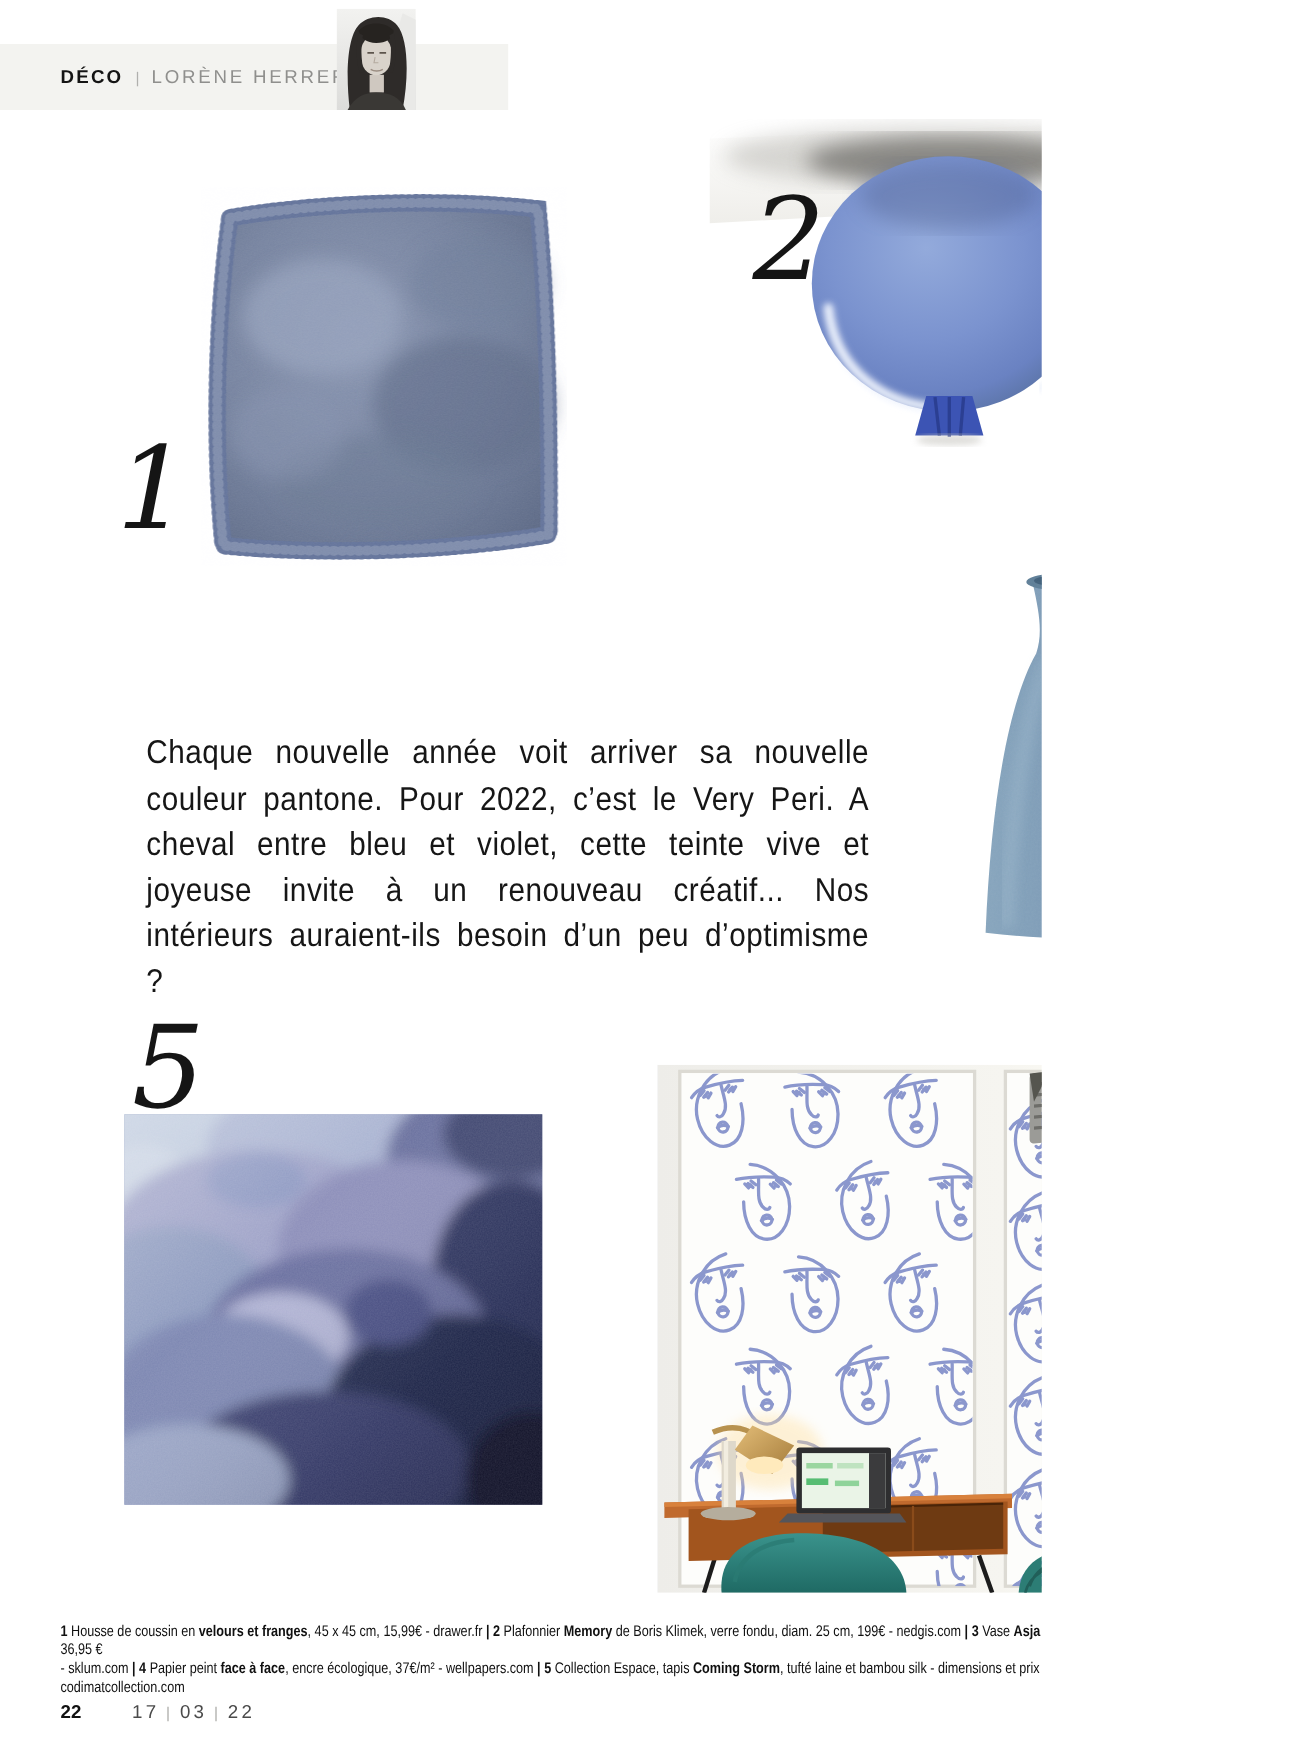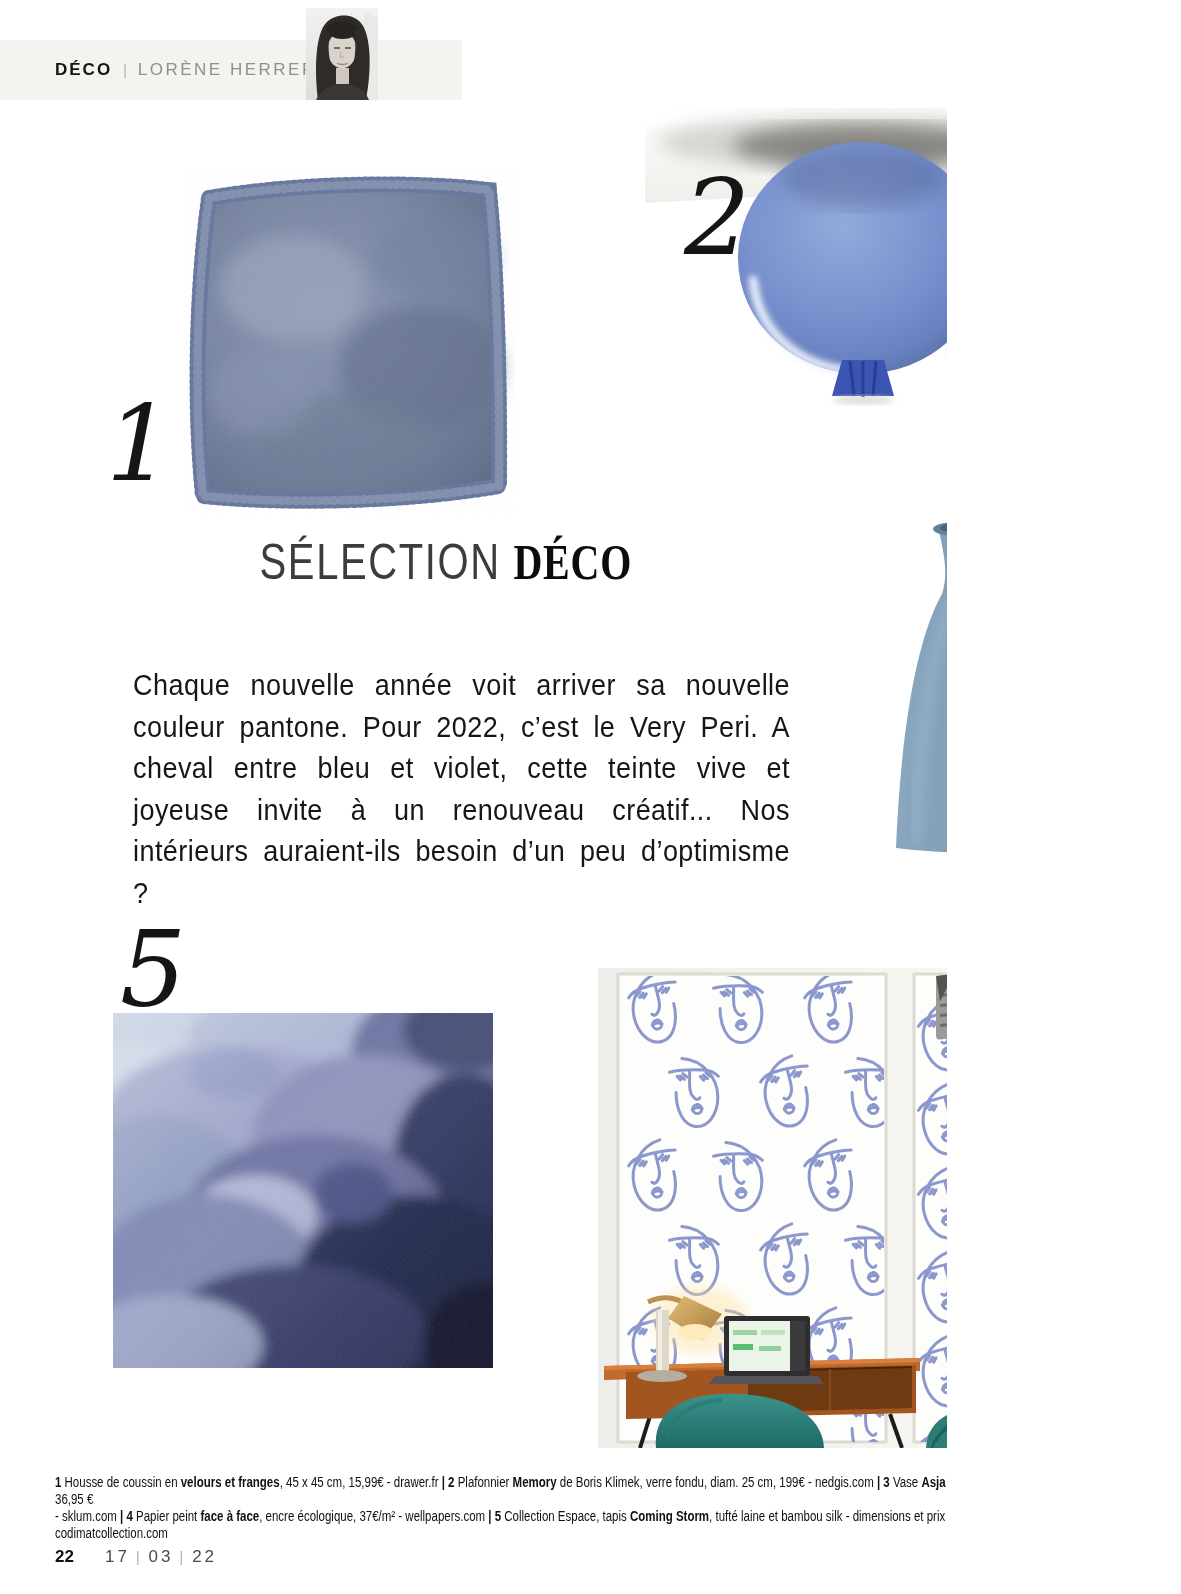--- a/index.html
+++ b/index.html
@@ -34,21 +34,21 @@
          transform-origin:left top;font-size:30px;line-height:41.5px;color:#161616;
          text-align:justify;text-align-last:left;letter-spacing:0.5px;word-spacing:2px;}
 
   
   .caption{position:absolute;left:55px;top:1474px;width:1310px;transform:scaleX(0.82);
            transform-origin:left top;font-size:14px;line-height:17px;color:#101010;}
   .caption b{font-weight:bold;}
 
   
   .footer-page{position:absolute;left:55px;top:1547px;font-size:17px;font-weight:bold;color:#111;}
-  .footer-date{position:absolute;left:105px;top:1547px;font-size:17px;color:#4a4a4a;letter-spacing:3px;text-align:right;}
+  .footer-date{position:absolute;left:120px;top:1547px;font-size:17px;color:#4a4a4a;letter-spacing:3px;text-align:right;}
   .footer-date .sep{color:#adadaa;font-size:14px;margin:0 6px;}
 </style>
 </head>
 <body>
 
 <div id="page">
 
   <div class="header-band"></div>
   <div class="header-text">
     <span class="header-section">DÉCO</span>
@@ -139,23 +139,20 @@
     <ellipse cx="217" cy="150" rx="124" ry="116" fill="url(#balG)"></ellipse>
     <ellipse cx="217" cy="70" rx="80" ry="30" fill="#3f4f7d" opacity="0.3" filter="url(#bBlur)"></ellipse>
     <path d="M 108,172 C 114,228 158,261 212,263" fill="none" stroke="#eef3fd" stroke-width="9" stroke-linecap="round" filter="url(#bBlur2)" opacity="0.95"></path>
     <path d="M 330,160 C 333,198 322,228 303,245" fill="none" stroke="#dbe4f7" stroke-width="5" stroke-linecap="round" filter="url(#bBlur2)" opacity="0.9"></path>
     <path d="M 197,252 L 239,252 L 249,288 L 187,288 Z" fill="#3c54b4"></path>
     <path d="M 205,253 L 209,288 M 218,253 L 218,289 M 231,253 L 228,288" stroke="#2b3f92" stroke-width="3" fill="none"></path>
     <ellipse cx="218" cy="292" rx="30" ry="5" fill="#c9c8c2" opacity="0.6" filter="url(#bBlur2)"></ellipse>
   </svg>
 
   <div class="title-block">
-    <div>
-      <span class="title-line1"><span>SÉLECTION </span><span class="deco-bold">DÉCO</span></span>
-    </div>
   </div>
 
   <div class="intro">Chaque nouvelle année voit arriver sa nouvelle couleur pantone. Pour 2022, c’est le Very Peri. A cheval entre bleu et violet, cette teinte vive et joyeuse invite à un renouveau créatif... Nos intérieurs auraient-ils besoin d’un peu d’optimisme ?</div>
 
   <svg class="img-abs" style="left:893px;top:498px;" width="212" height="362" viewBox="0 0 212 362">
     <defs>
       <linearGradient id="vaseG" x1="0" y1="0" x2="1" y2="0">
         <stop offset="0" stop-color="#87a5bd"></stop>
         <stop offset="0.45" stop-color="#7b99b5"></stop>
         <stop offset="1" stop-color="#68869f"></stop>

